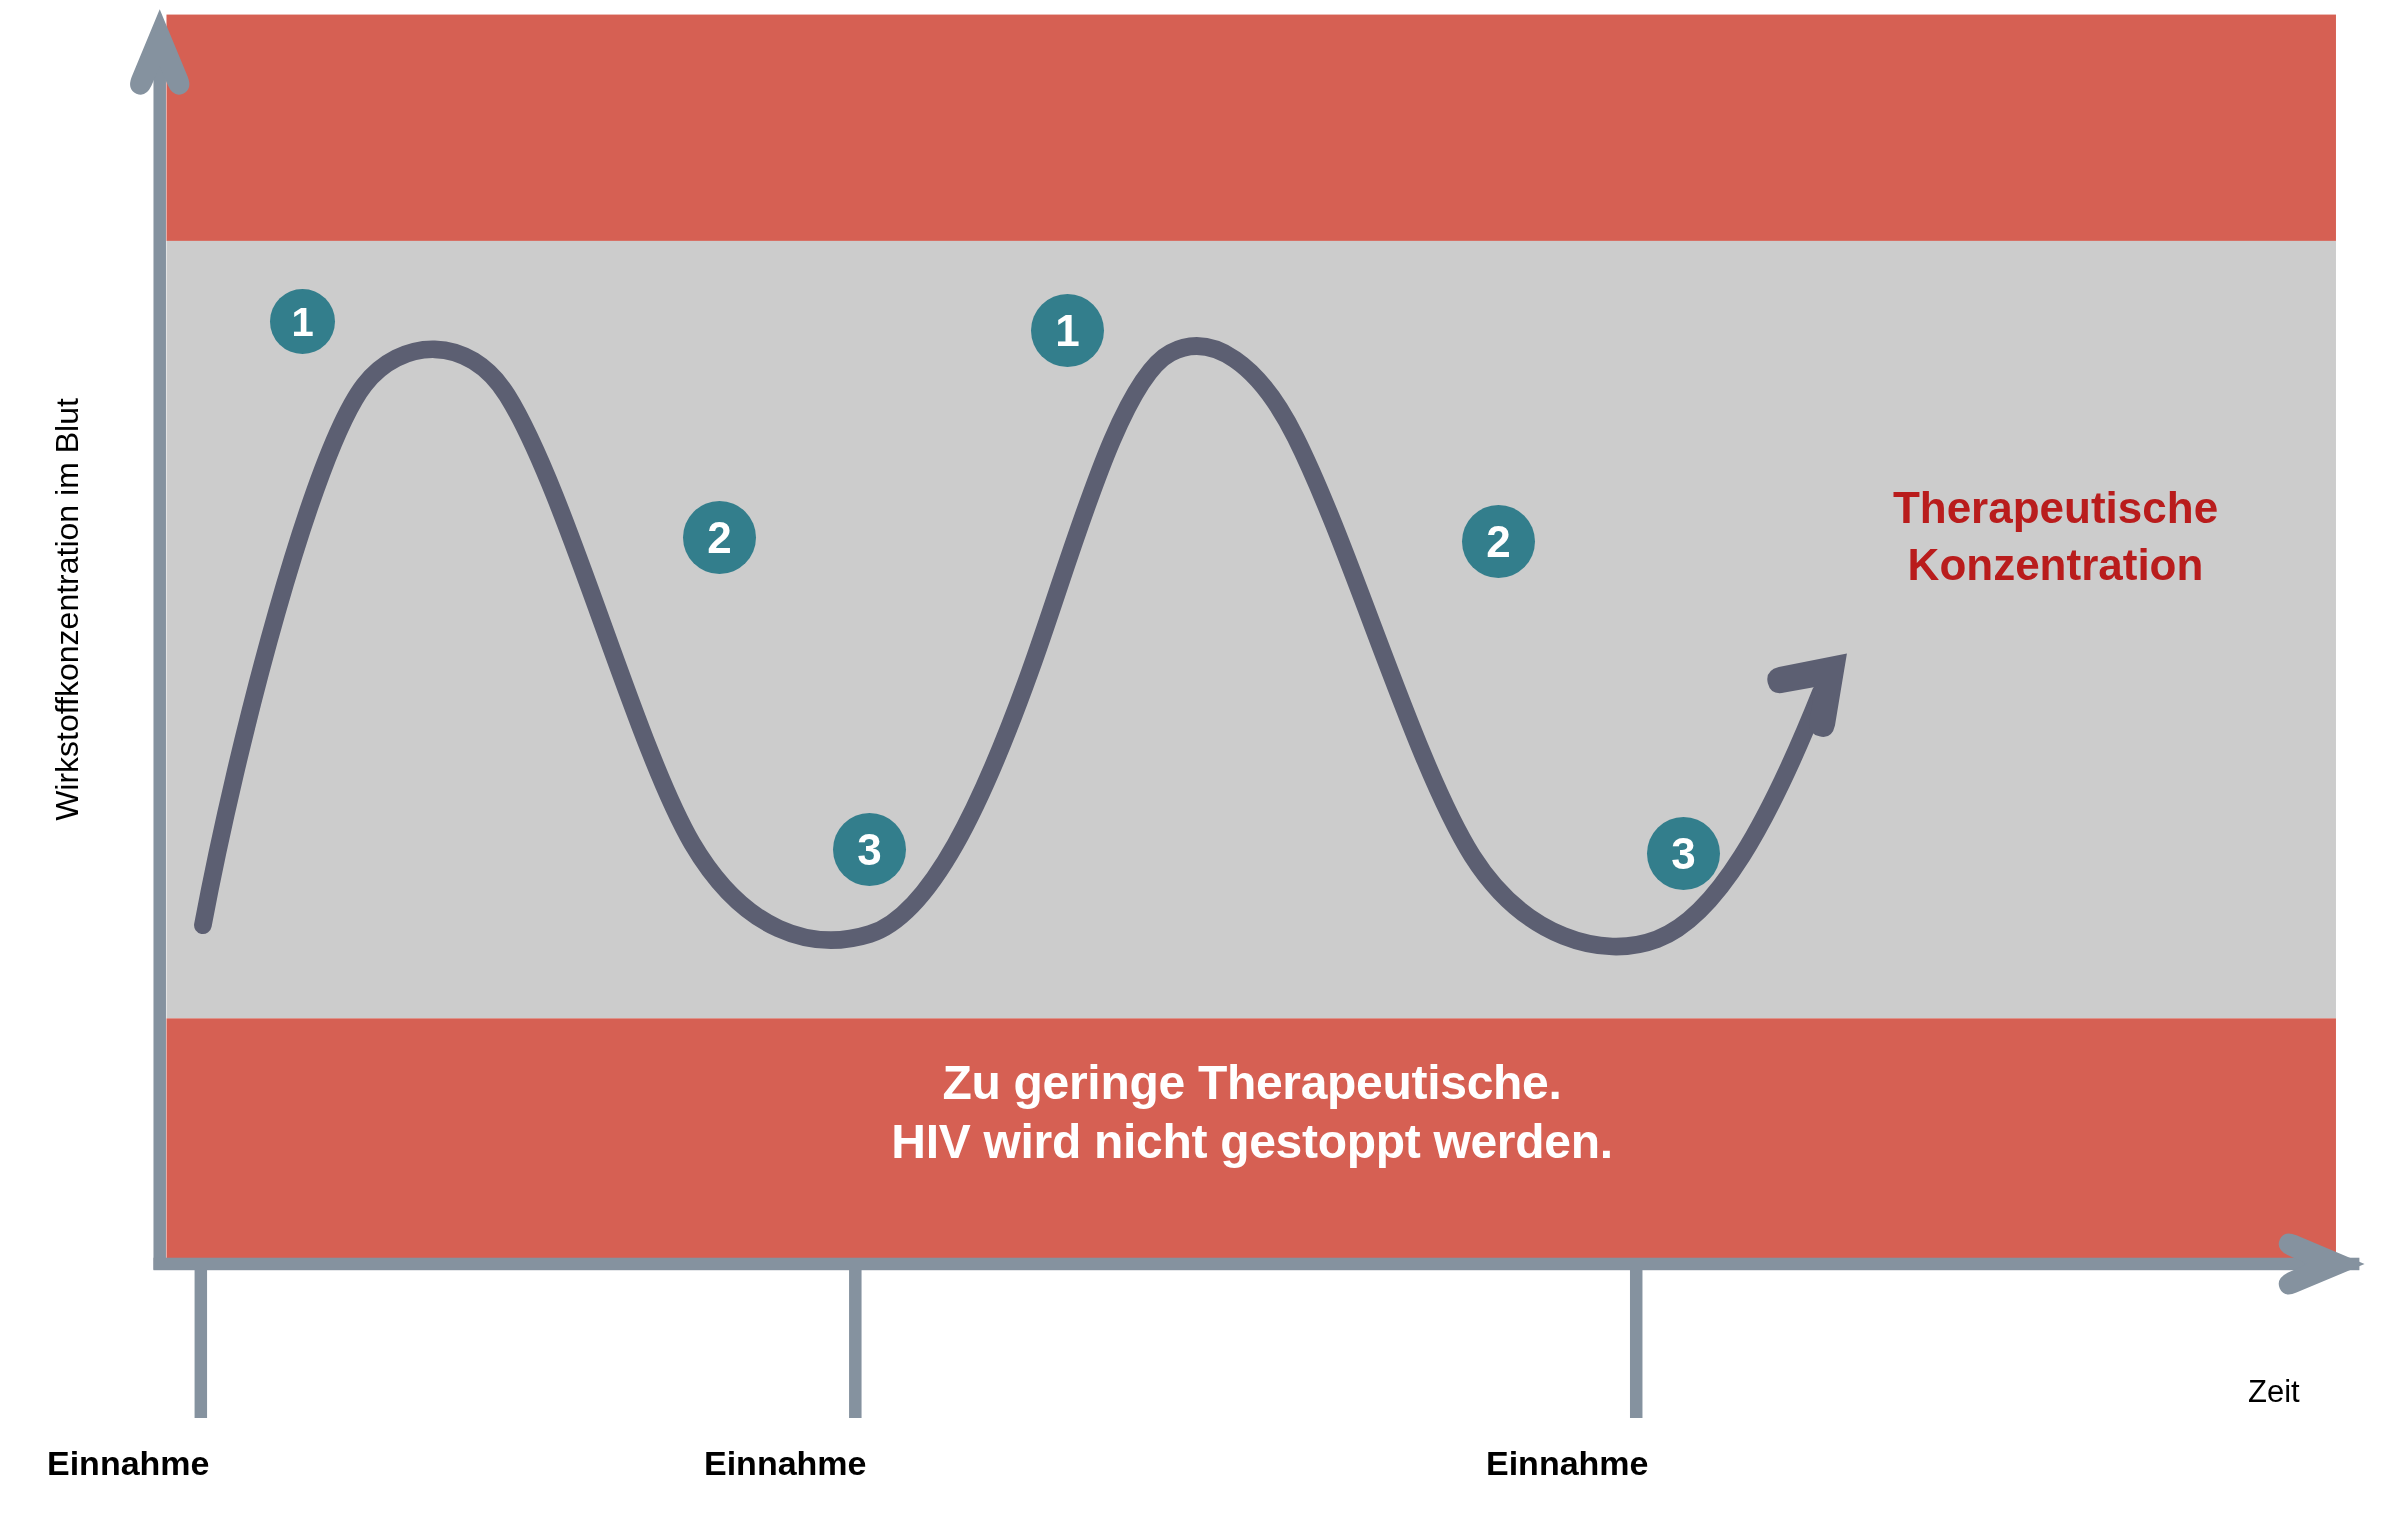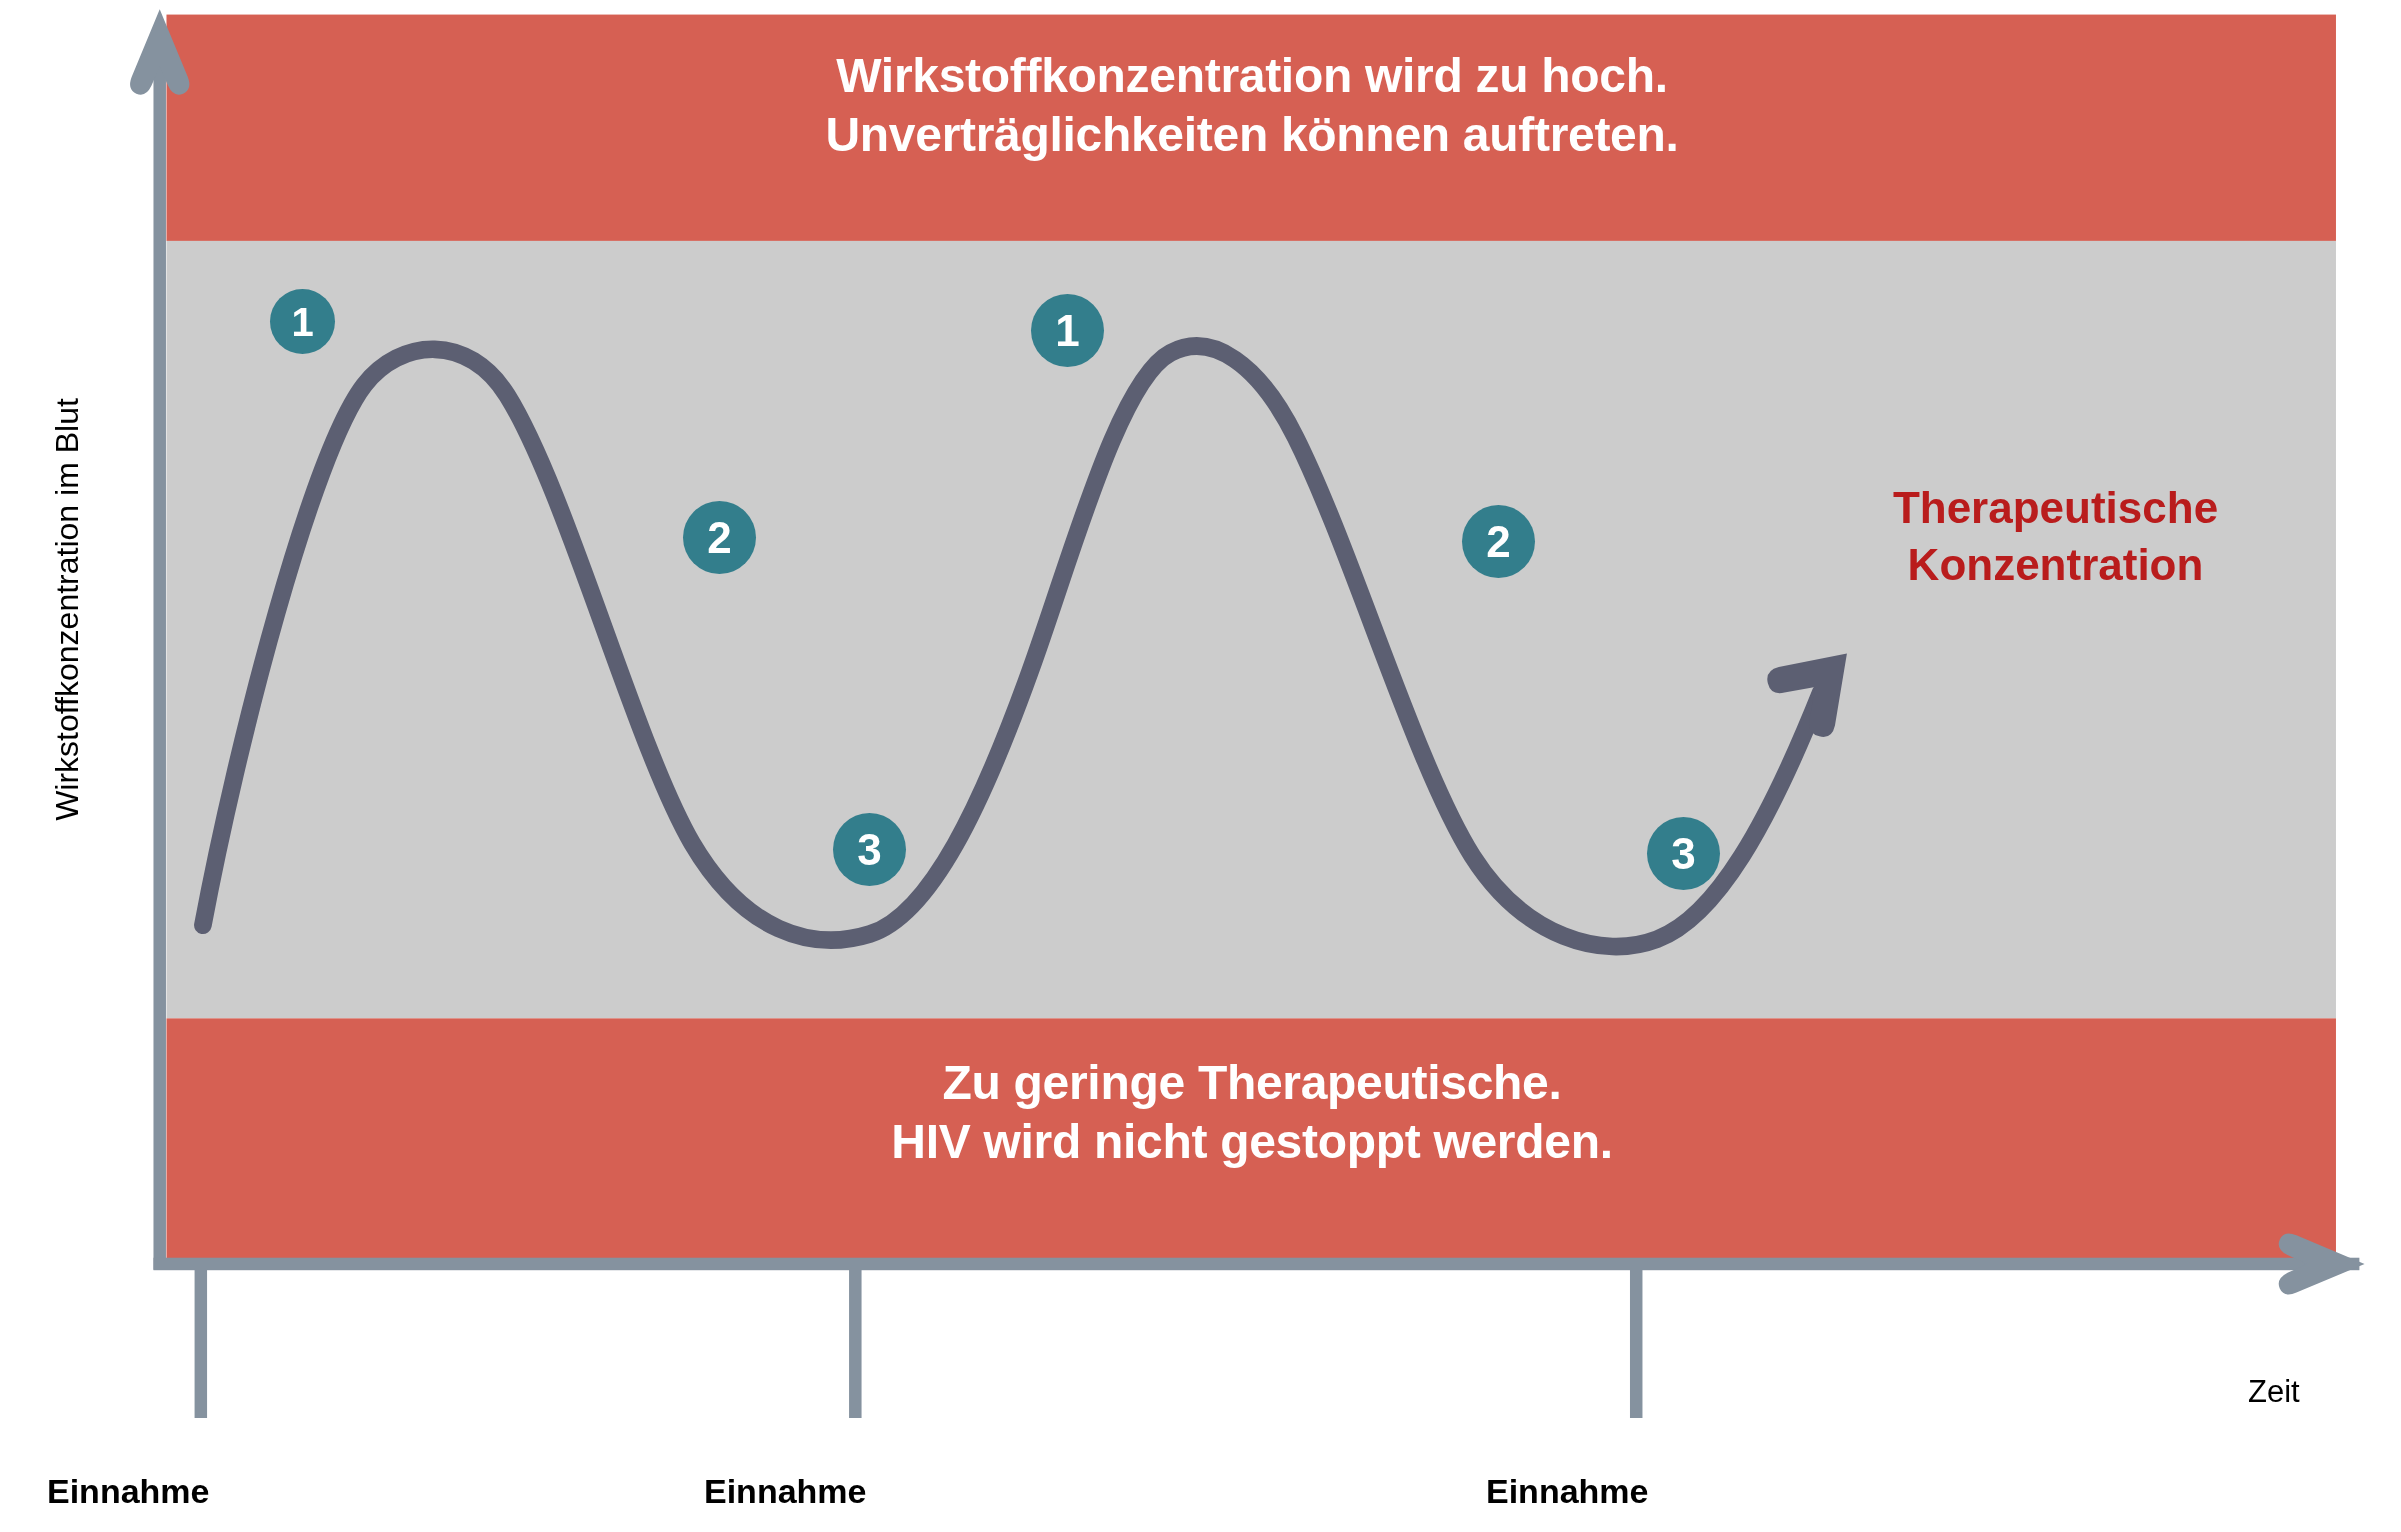--- a/index.html
+++ b/index.html
@@ -82,21 +82,20 @@
     white-space: nowrap;
   }
 
   .dose-label {
     position: absolute;
     top: 1444px;
     color: #000000;
     font-size: 34px;
     font-weight: bold;
     white-space: nowrap;
-    margin-top: 28px;
   }
   #dose-label-0 { left: 47px; }
   #dose-label-1 { left: 704px; }
   #dose-label-2 { left: 1486px; }
 
   .step-badge {
     position: absolute;
     border-radius: 50%;
     background: #337E8C;
     color: #ffffff;
@@ -148,24 +147,20 @@
              L 3419 1282
              Q 3392 1289 3398 1313
              Q 3404 1337 3430 1331
              L 3489 1320
              L 3478 1382
              Q 3473 1409 3497 1415
              Q 3521 1421 3527 1394
              Z" fill="#5C5F72"></path>
   </svg>
 
-  <div class="band-text" id="upper-band-text">
-    <span class="band-line">Wirkstoffkonzentration wird zu hoch.</span>
-    <span class="band-line">Unverträglichkeiten können auftreten.</span>
-  </div>
 
   <div class="band-text" id="lower-band-text">
     <span class="band-line">Zu geringe Therapeutische.</span>
     <span class="band-line">HIV wird nicht gestoppt werden.</span>
   </div>
 
   <div id="therapeutic-label">
     <span class="band-line">Therapeutische</span>
     <span class="band-line">Konzentration</span>
   </div>

